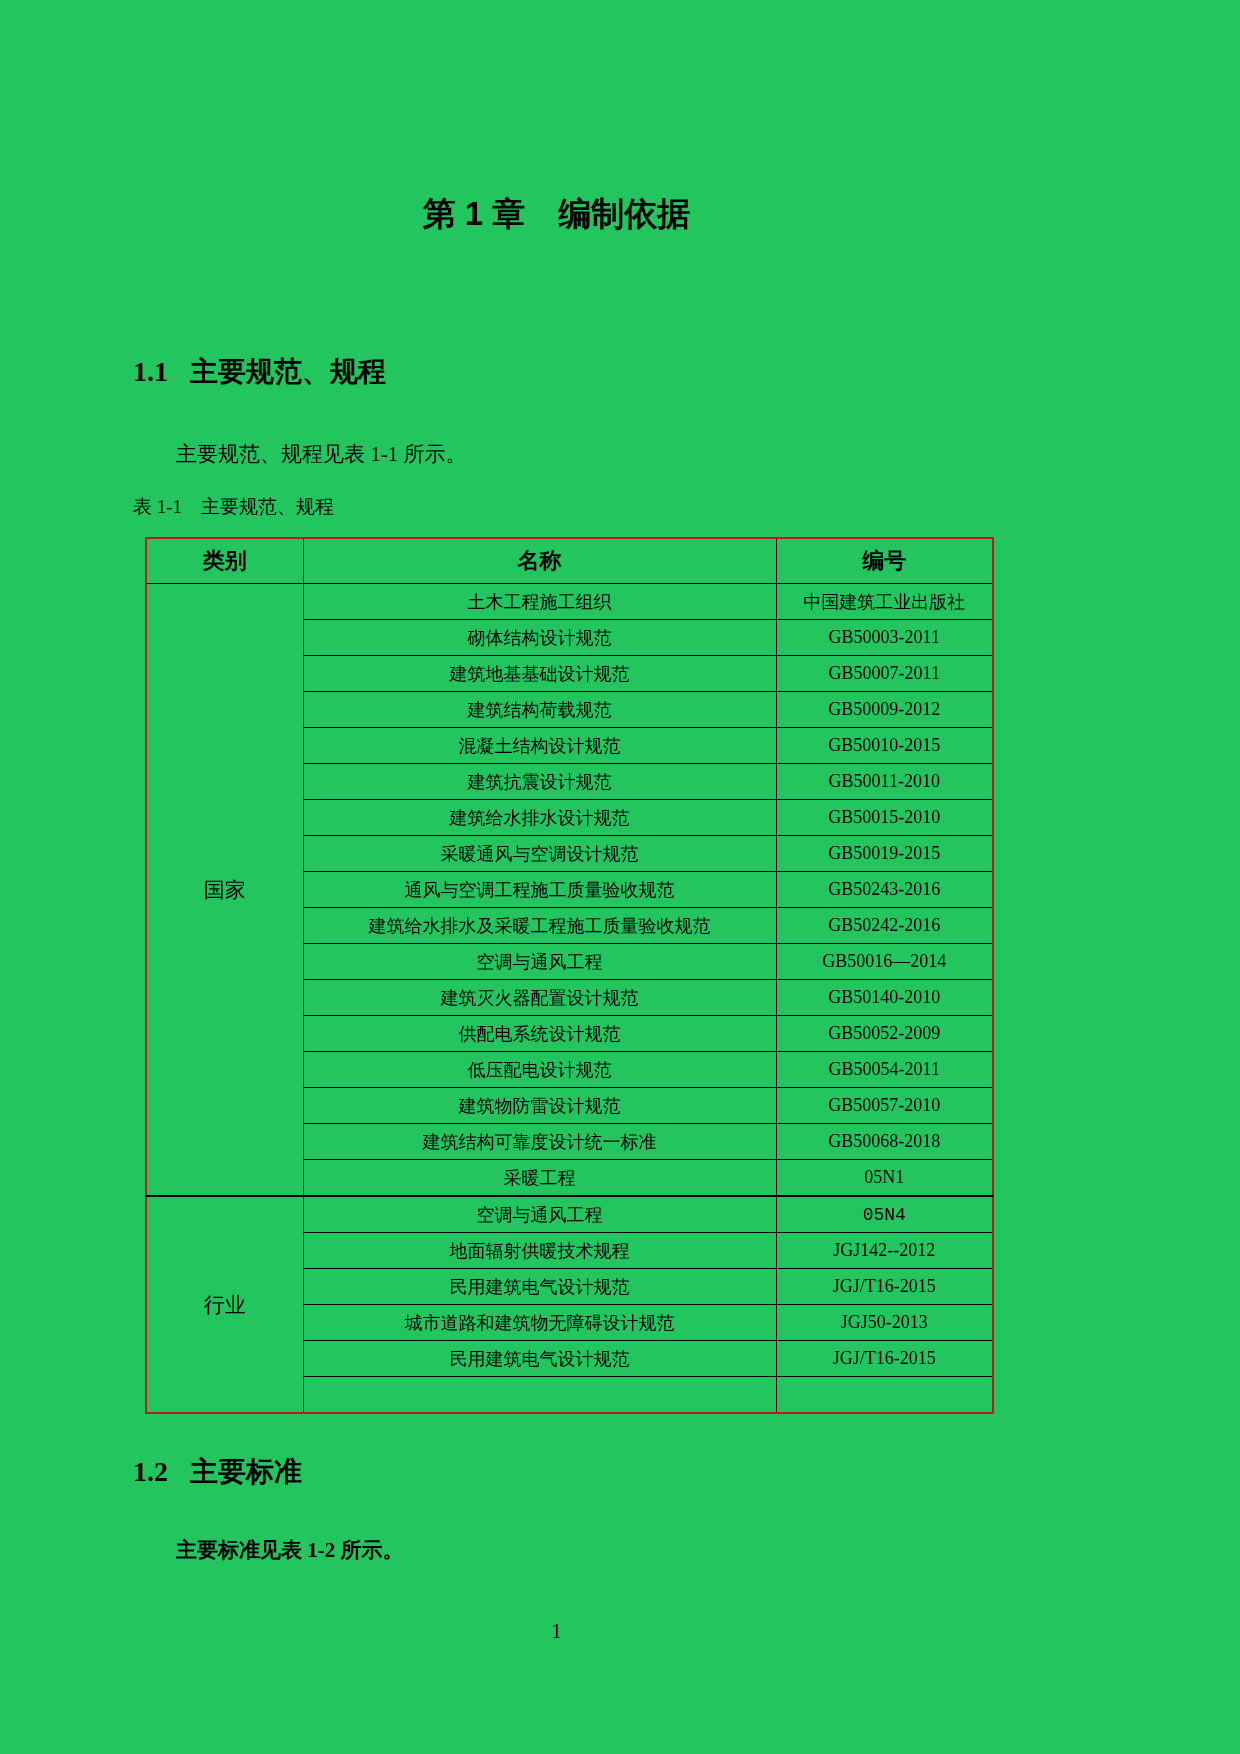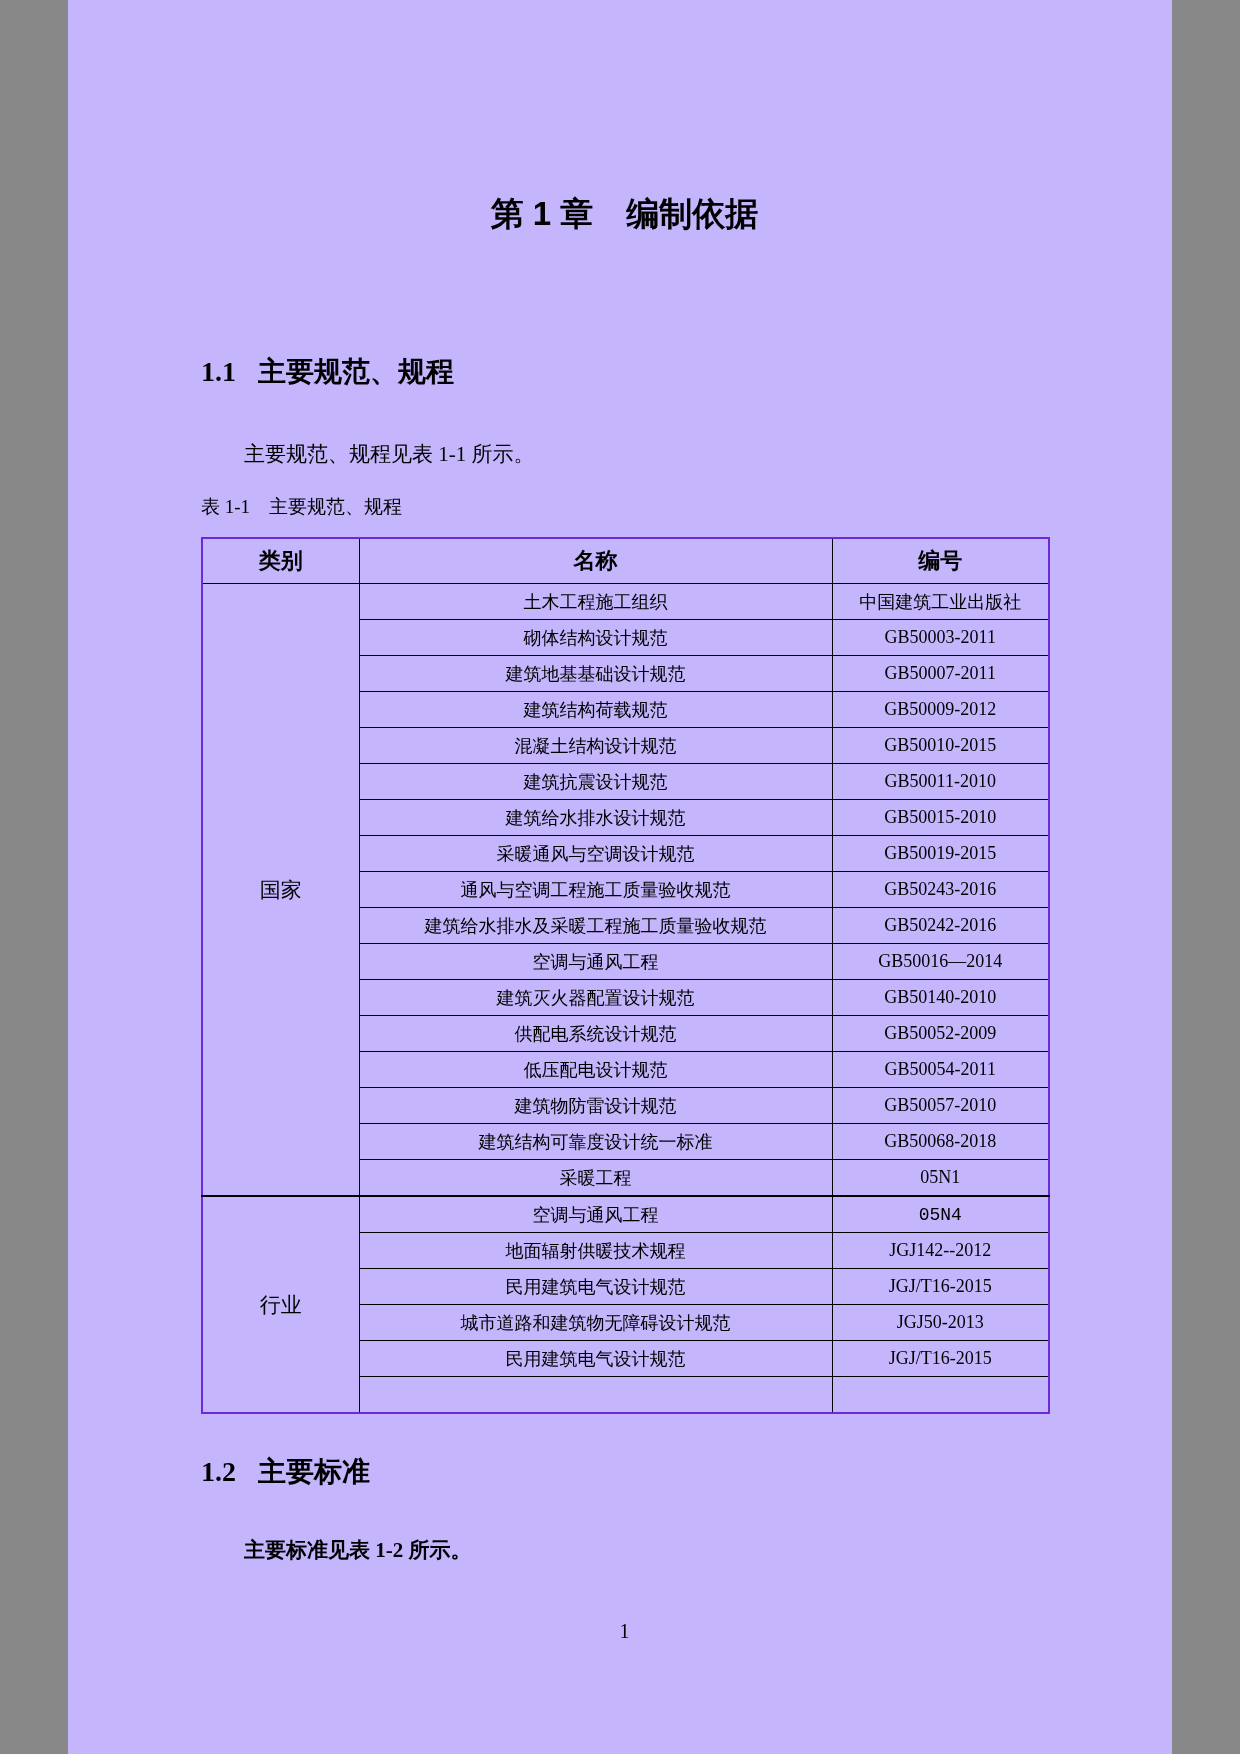--- a/index.html
+++ b/index.html
@@ -1,20 +1,20 @@
 <!DOCTYPE html>
 <html><head>
 <meta charset="utf-8">
 <style>
   html,body{margin:0;padding:0;}
   body{background:#888;}
   .page{
     position:relative;
-    width:1104px;height:1754px;
-    background:#c4b5fd;
+    width:1240px;height:1754px;
+    background:#22c55e;
     margin:0 auto;
     font-family:"Liberation Serif","DejaVu Serif",serif;
     color:#000;
     overflow:hidden;
   }
   .content{position:absolute;left:133px;top:0;width:847px;}
   .doc-title{
     position:absolute;top:193px;left:0;width:100%;
     text-align:center;
     font-family:"Liberation Sans","DejaVu Sans",sans-serif;
@@ -52,21 +52,21 @@
     width:847px;
     border-collapse:collapse;
     table-layout:fixed;
   }
   table.std-table th,table.std-table td{
     border:1px solid #000;
     text-align:center;vertical-align:middle;
     padding:0 4px;
     overflow:hidden;white-space:nowrap;
   }
-  table.std-table{border:2px solid #6d28d9;}
+  table.std-table{border:2px solid #b91c1c;margin-left:12px;}
   table.std-table thead th{
     height:44px;
     font-family:"Liberation Sans","DejaVu Sans",sans-serif;
     font-weight:bold;font-size:22px;
   }
   table.std-table tbody td{
     height:35px;
     font-size:18px;
   }
   table.std-table td.cat{font-size:21px;}

